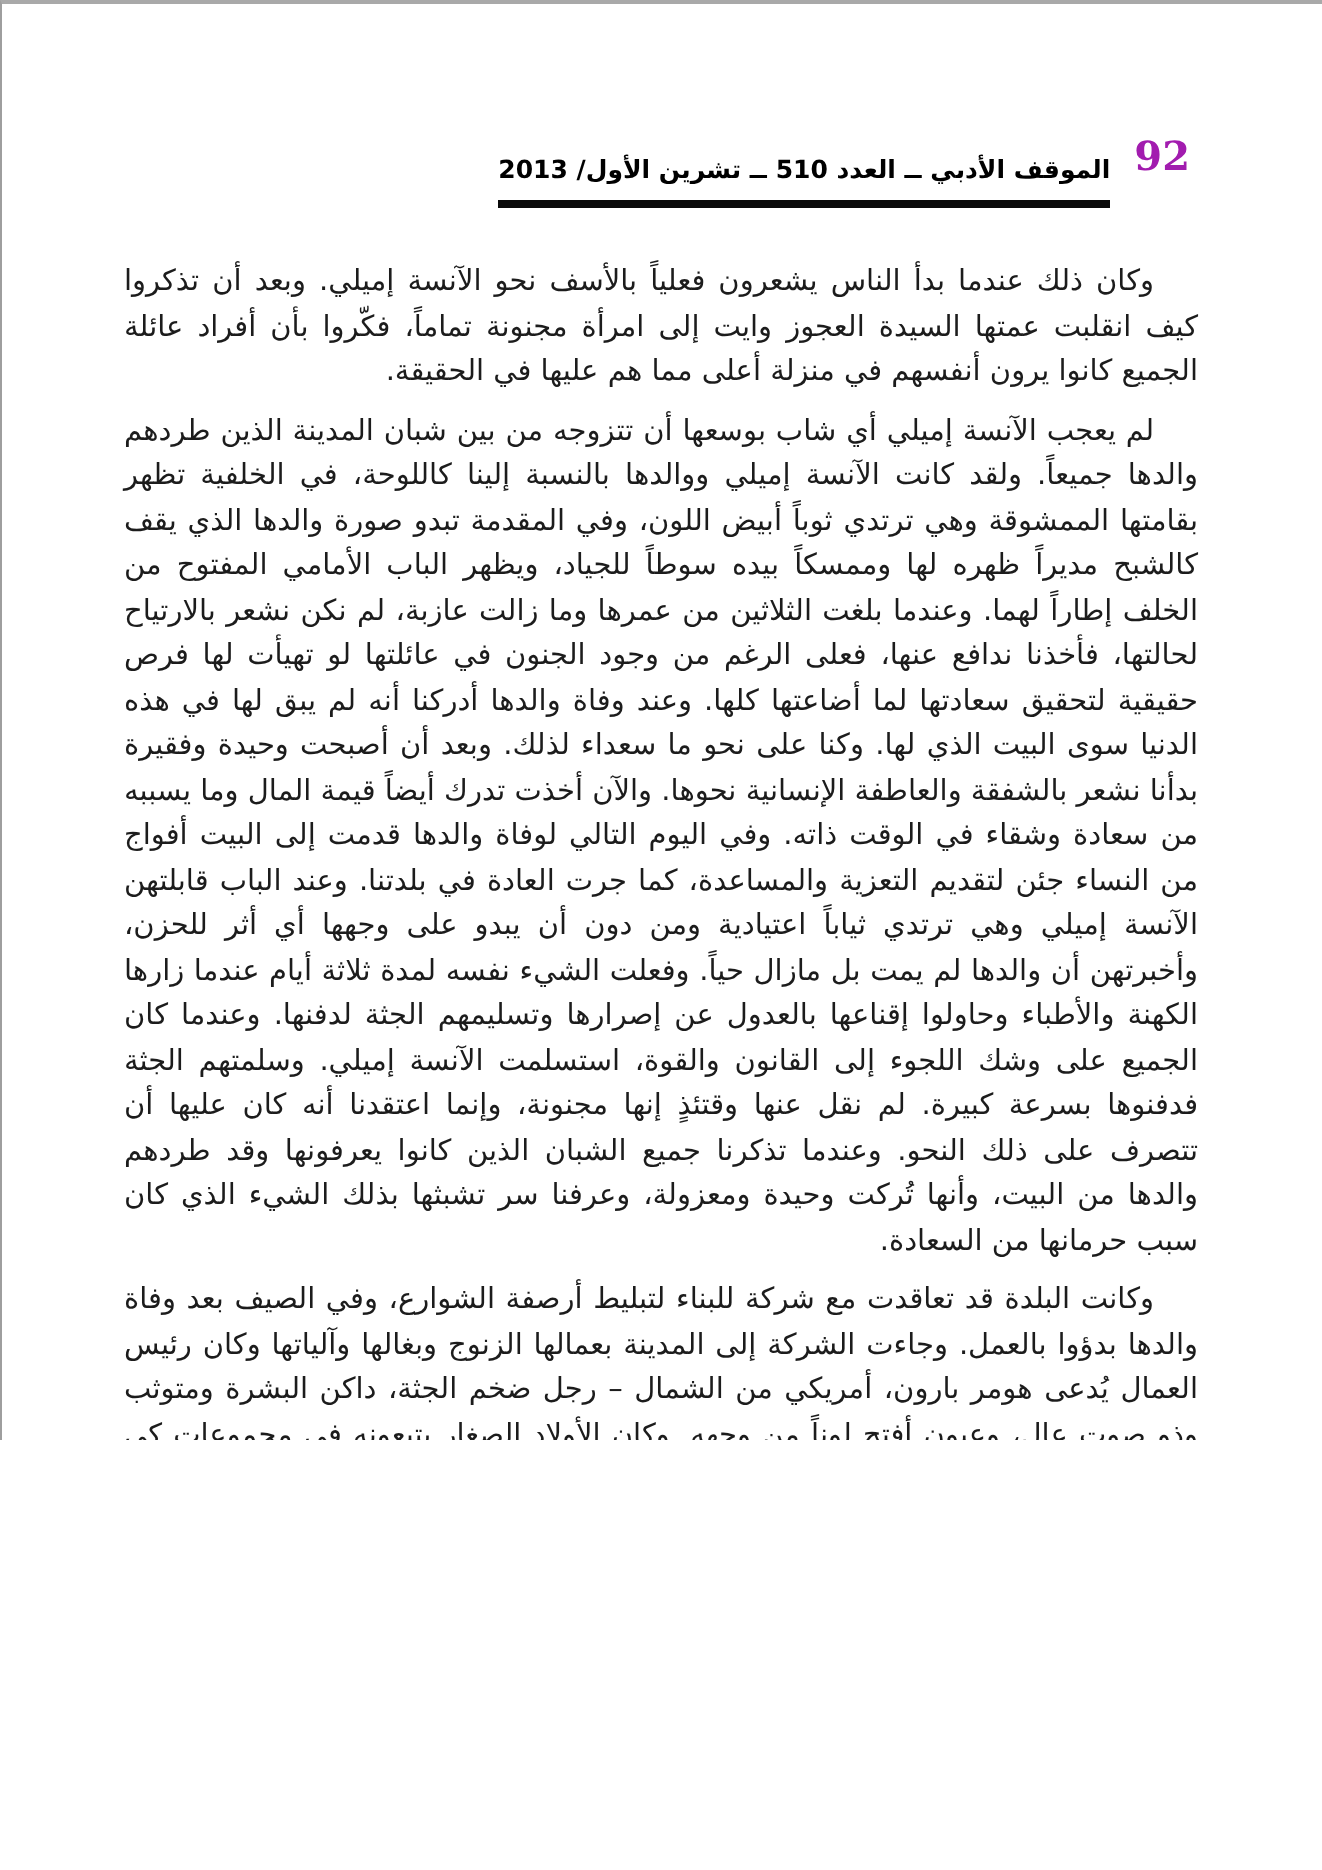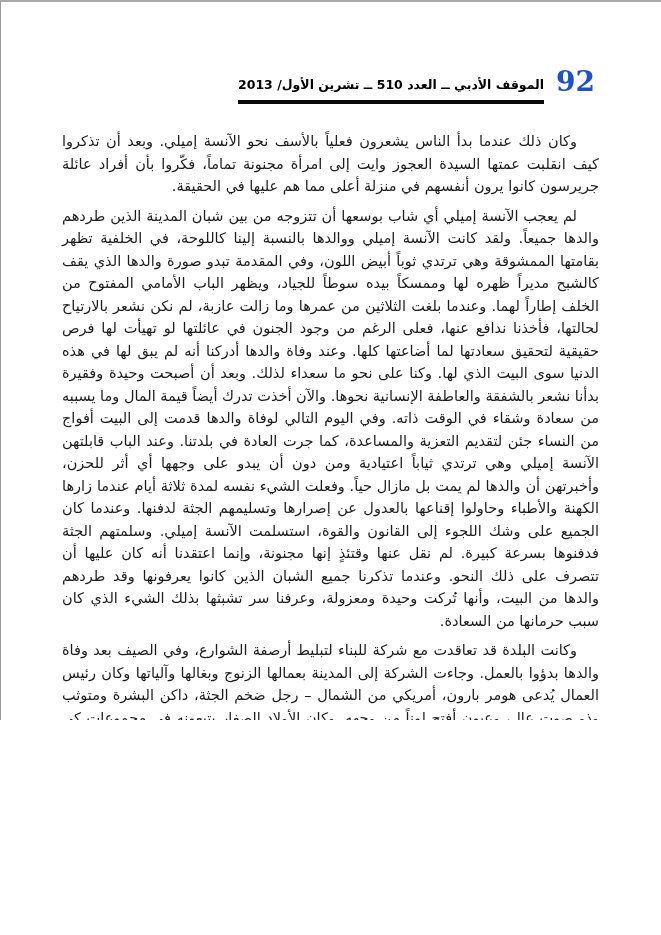--- a/index.html
+++ b/index.html
@@ -34,23 +34,23 @@
     font-size: 12.5px;
     font-weight: bold;
     color: #000000;
     letter-spacing: 0px;
     padding-bottom: 8px;
     border-bottom: 4px solid #0a0a0a;
     margin-top: 9px;
   }
   .page-number {
     font-family: "DejaVu Serif", serif;
-    font-size: 28px;
+    font-size: 20px;
     font-weight: bold;
-    color: #1d4ed8;
+    color: #a21caf;
     line-height: 1;
   }
   .body-text {
     position: absolute;
     top: 128px;
     right: 62px;
     width: 537px;
     direction: rtl;
     text-align: justify;
     font-size: 14.5px;
@@ -66,18 +66,18 @@
 <body>
 
 <div class="page">
 
   <div class="page-header">
     <div class="journal-title">الموقف الأدبي ــ العدد 510 ــ تشرين الأول/ 2013</div>
     <div class="page-number">92</div>
   </div>
 
   <div class="body-text">
-    <p>وكان ذلك عندما بدأ الناس يشعرون فعلياً بالأسف نحو الآنسة إميلي. وبعد أن تذكروا كيف انقلبت عمتها السيدة العجوز وايت إلى امرأة مجنونة تماماً، فكّروا بأن أفراد عائلة جريرسون كانوا يرون أنفسهم في منزلة أعلى مما هم عليها في الحقيقة.</p>
+    <p>وكان ذلك عندما بدأ الناس يشعرون فعلياً بالأسف نحو الآنسة إميلي. وبعد أن تذكروا كيف انقلبت عمتها السيدة العجوز وايت إلى امرأة مجنونة تماماً، فكّروا بأن أفراد عائلة الجميع كانوا يرون أنفسهم في منزلة أعلى مما هم عليها في الحقيقة.</p>
     <p>لم يعجب الآنسة إميلي أي شاب بوسعها أن تتزوجه من بين شبان المدينة الذين طردهم والدها جميعاً. ولقد كانت الآنسة إميلي ووالدها بالنسبة إلينا كاللوحة، في الخلفية تظهر بقامتها الممشوقة وهي ترتدي ثوباً أبيض اللون، وفي المقدمة تبدو صورة والدها الذي يقف كالشبح مديراً ظهره لها وممسكاً بيده سوطاً للجياد، ويظهر الباب الأمامي المفتوح من الخلف إطاراً لهما. وعندما بلغت الثلاثين من عمرها وما زالت عازبة، لم نكن نشعر بالارتياح لحالتها، فأخذنا ندافع عنها، فعلى الرغم من وجود الجنون في عائلتها لو تهيأت لها فرص حقيقية لتحقيق سعادتها لما أضاعتها كلها. وعند وفاة والدها أدركنا أنه لم يبق لها في هذه الدنيا سوى البيت الذي لها. وكنا على نحو ما سعداء لذلك. وبعد أن أصبحت وحيدة وفقيرة بدأنا نشعر بالشفقة والعاطفة الإنسانية نحوها. والآن أخذت تدرك أيضاً قيمة المال وما يسببه من سعادة وشقاء في الوقت ذاته. وفي اليوم التالي لوفاة والدها قدمت إلى البيت أفواج من النساء جئن لتقديم التعزية والمساعدة، كما جرت العادة في بلدتنا. وعند الباب قابلتهن الآنسة إميلي وهي ترتدي ثياباً اعتيادية ومن دون أن يبدو على وجهها أي أثر للحزن، وأخبرتهن أن والدها لم يمت بل مازال حياً. وفعلت الشيء نفسه لمدة ثلاثة أيام عندما زارها الكهنة والأطباء وحاولوا إقناعها بالعدول عن إصرارها وتسليمهم الجثة لدفنها. وعندما كان الجميع على وشك اللجوء إلى القانون والقوة، استسلمت الآنسة إميلي. وسلمتهم الجثة فدفنوها بسرعة كبيرة. لم نقل عنها وقتئذٍ إنها مجنونة، وإنما اعتقدنا أنه كان عليها أن تتصرف على ذلك النحو. وعندما تذكرنا جميع الشبان الذين كانوا يعرفونها وقد طردهم والدها من البيت، وأنها تُركت وحيدة ومعزولة، وعرفنا سر تشبثها بذلك الشيء الذي كان سبب حرمانها من السعادة.</p>
     <p>وكانت البلدة قد تعاقدت مع شركة للبناء لتبليط أرصفة الشوارع، وفي الصيف بعد وفاة والدها بدؤوا بالعمل. وجاءت الشركة إلى المدينة بعمالها الزنوج وبغالها وآلياتها وكان رئيس العمال يُدعى هومر بارون، أمريكي من الشمال – رجل ضخم الجثة، داكن البشرة ومتوثب وذو صوت عالٍ، وعيون أفتح لوناً من وجهه. وكان الأولاد الصغار يتبعونه في مجموعات كي يستمعوا إليه وهو يشتم العمال الزنوج في الوقت الذي يكون فيه الآخرون يغنون على صوت الفؤوس وهي ترتفع وتهبط. وهكذا تعرّف هومر بارون على جميع الناس في البلدة. فإذا مررت بالساحة وسمعت ضحكاً كثيراً فسوف ترى هومر بارون في وسط الجماعة. وسرعان ما بدأنا نراه بعد ظهر أيام الآحاد بصحبة الآنسة</p>
   </div>
 
 </div>
 
 </body></html>

